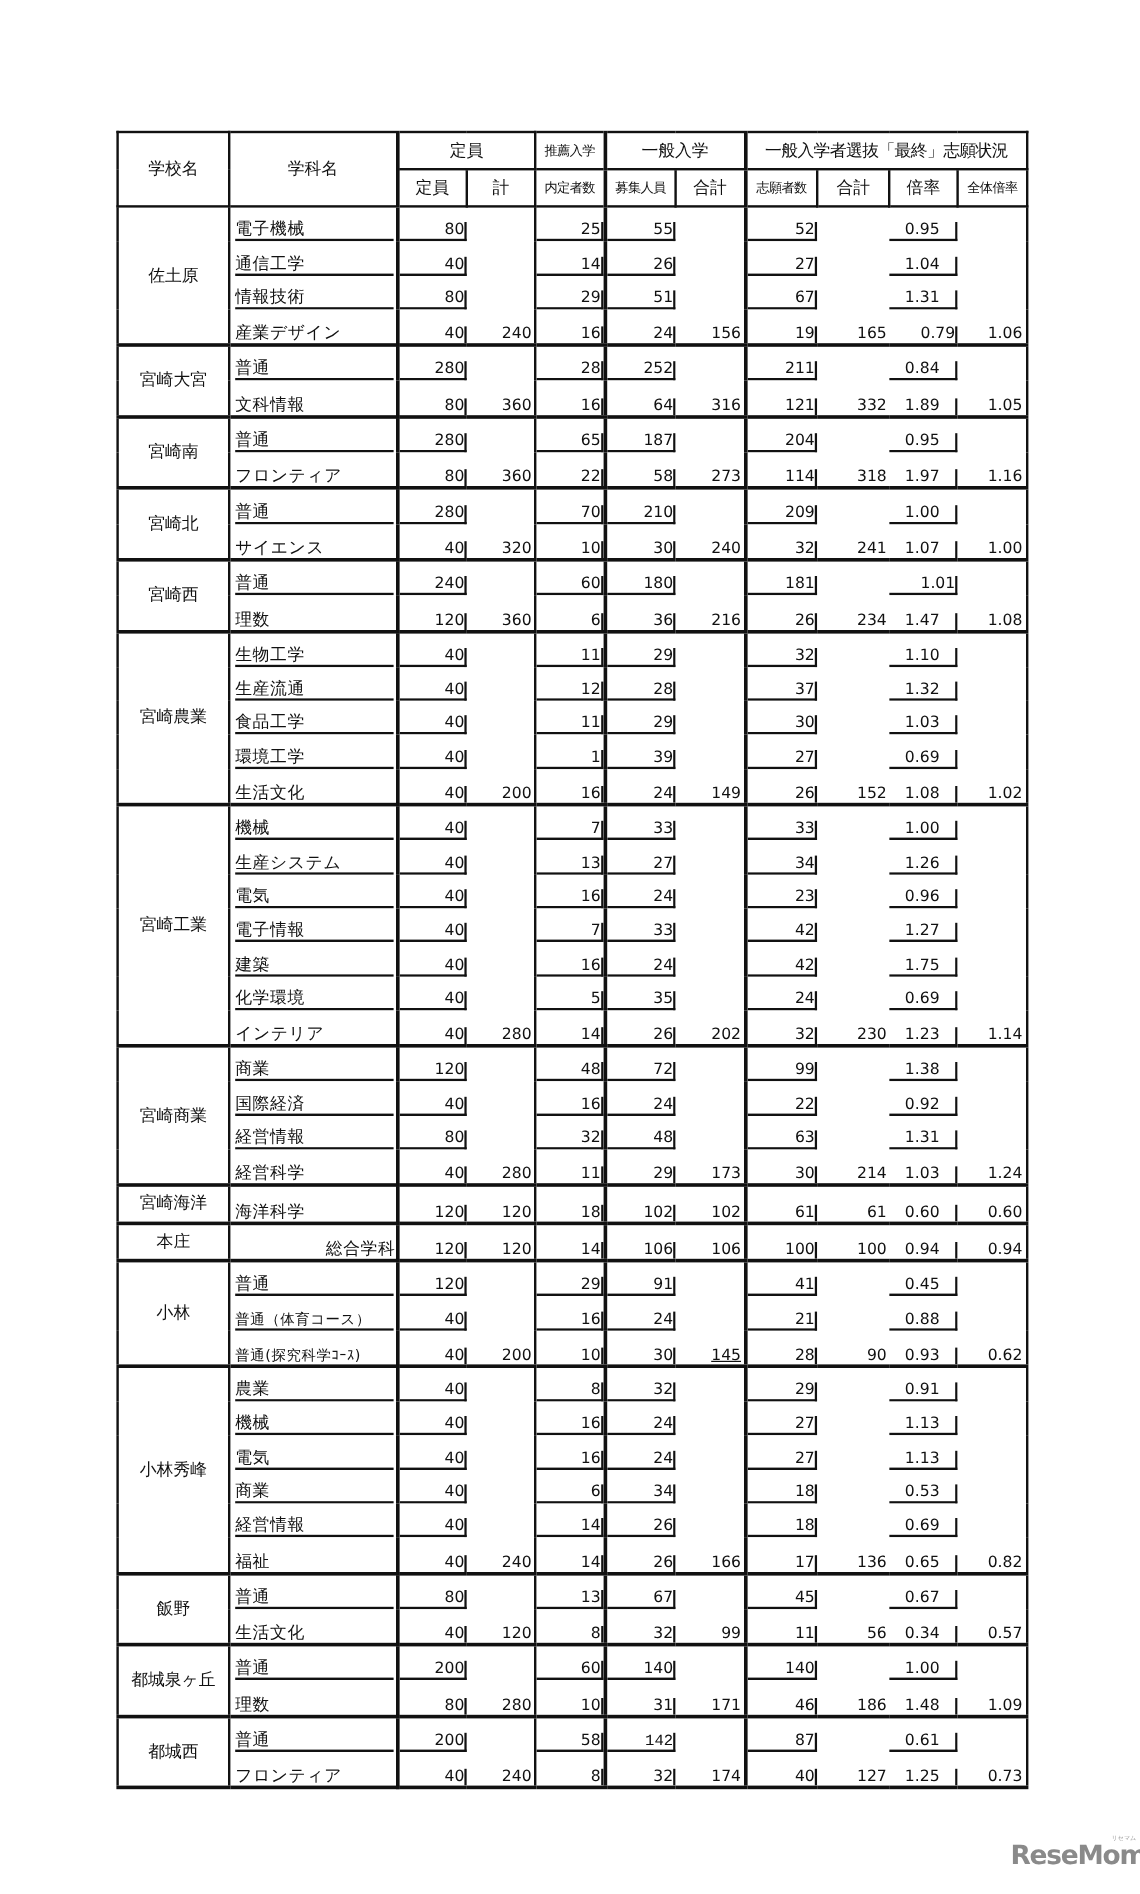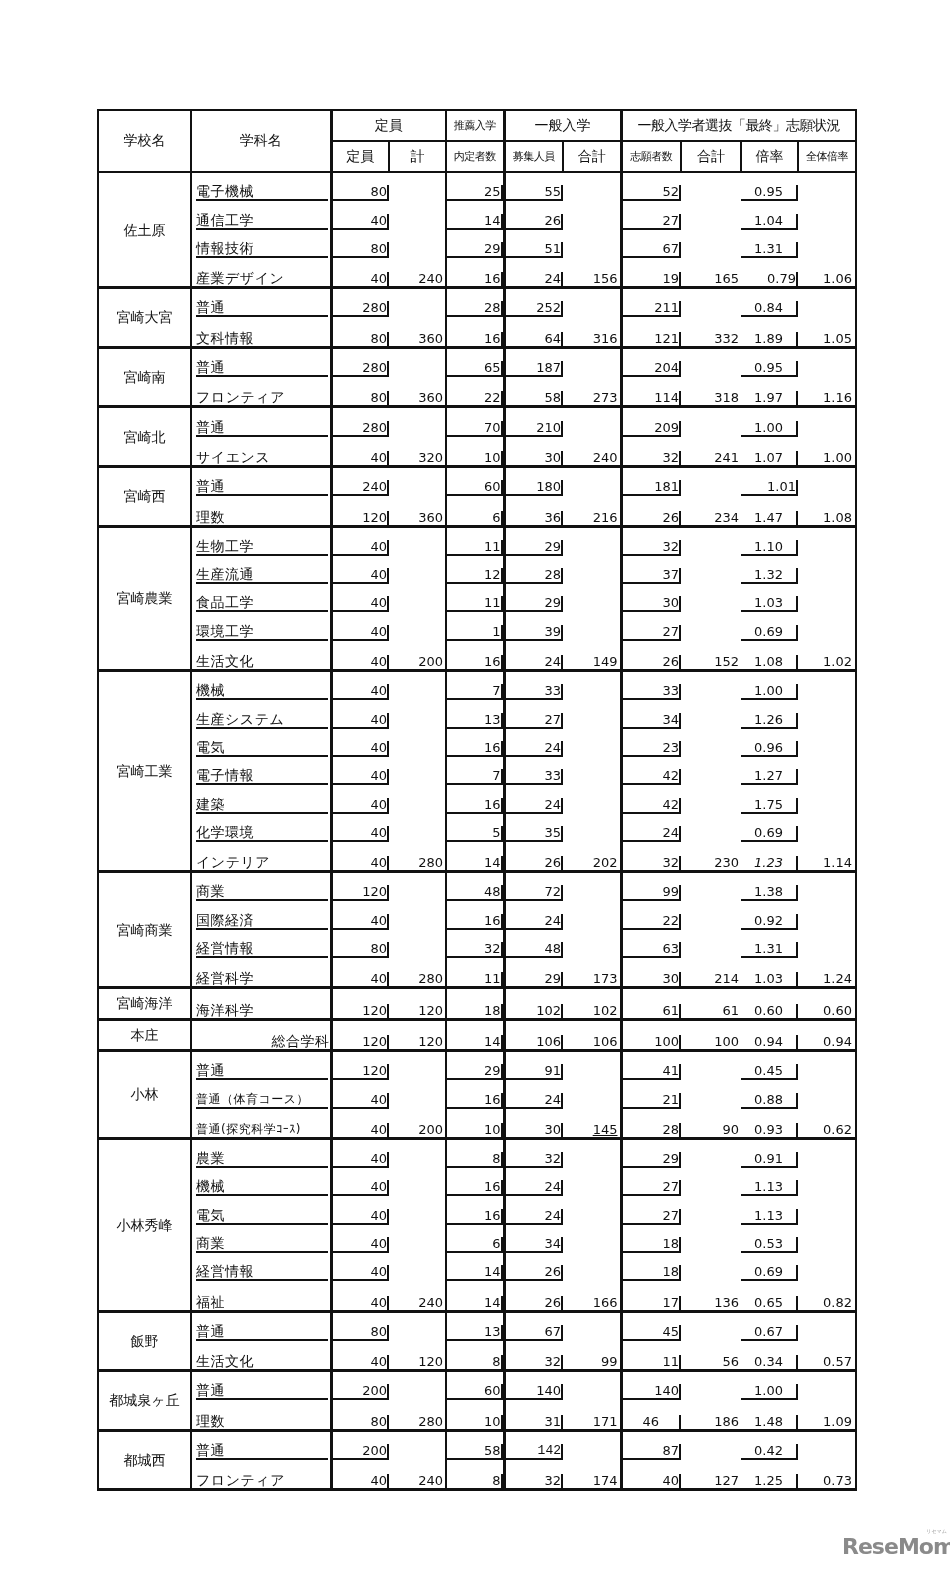--- a/index.html
+++ b/index.html
@@ -348,21 +348,21 @@
         </tr>
         <tr>
           <td class="dept" style="border-bottom: 3px solid rgb(17, 17, 17);"><span style="border-bottom: none;">インテリア</span></td>
           <td class="num" style="border-bottom: 3px solid rgb(17, 17, 17); padding-right: 0px;"><span class="box" style="border-bottom: none;">40</span></td>
           <td class="num" style="border-bottom: 3px solid rgb(17, 17, 17);">280</td>
           <td class="num" style="border-left: 2px solid rgb(17, 17, 17); border-bottom: 3px solid rgb(17, 17, 17); padding-right: 0px;"><span class="box" style="border-bottom: none;">14</span></td>
           <td class="num" style="border-left: 3px solid rgb(17, 17, 17); border-bottom: 3px solid rgb(17, 17, 17); padding-right: 0px;"><span class="box" style="border-bottom: none;">26</span></td>
           <td class="num" style="border-bottom: 3px solid rgb(17, 17, 17);">202</td>
           <td class="num" style="border-left: 3px solid rgb(17, 17, 17); border-bottom: 3px solid rgb(17, 17, 17); padding-right: 0px;"><span class="box" style="border-bottom: none;">32</span></td>
           <td class="num" style="border-bottom: 3px solid rgb(17, 17, 17);">230</td>
-          <td class="num" style="border-bottom: 3px solid rgb(17, 17, 17); padding-right: 0px; font-style: italic;"><span class="box" style="border-bottom: none; text-align: center;">1.23</span></td>
+          <td class="num" style="border-bottom: 3px solid rgb(17, 17, 17); padding-right: 0px;"><span class="box" style="border-bottom: none; text-align: center;">1.23</span></td>
           <td class="num" style="border-right: 2px solid rgb(17, 17, 17); border-bottom: 3px solid rgb(17, 17, 17); padding-right: 3px;">1.14</td>
         </tr>
         <tr>
           <td class="school" rowspan="4" style="border-bottom: 3px solid rgb(17, 17, 17);">宮崎商業</td>
           <td class="dept"><span>商業</span></td>
           <td class="num" style="padding-right: 0px;"><span class="box">120</span></td>
           <td class="num"></td>
           <td class="num" style="border-left: 2px solid rgb(17, 17, 17); padding-right: 0px;"><span class="box">48</span></td>
           <td class="num" style="border-left: 3px solid rgb(17, 17, 17); padding-right: 0px;"><span class="box">72</span></td>
           <td class="num"></td>
@@ -581,36 +581,36 @@
           <td class="num" style="padding-right: 0px;"><span class="box" style="text-align: center;">1.00</span></td>
           <td class="num" style="border-right: 2px solid rgb(17, 17, 17); padding-right: 3px;"></td>
         </tr>
         <tr>
           <td class="dept" style="border-bottom: 3px solid rgb(17, 17, 17);"><span style="border-bottom: none;">理数</span></td>
           <td class="num" style="border-bottom: 3px solid rgb(17, 17, 17); padding-right: 0px;"><span class="box" style="border-bottom: none;">80</span></td>
           <td class="num" style="border-bottom: 3px solid rgb(17, 17, 17);">280</td>
           <td class="num" style="border-left: 2px solid rgb(17, 17, 17); border-bottom: 3px solid rgb(17, 17, 17); padding-right: 0px;"><span class="box" style="border-bottom: none;">10</span></td>
           <td class="num" style="border-left: 3px solid rgb(17, 17, 17); border-bottom: 3px solid rgb(17, 17, 17); padding-right: 0px;"><span class="box" style="border-bottom: none;">31</span></td>
           <td class="num" style="border-bottom: 3px solid rgb(17, 17, 17);">171</td>
-          <td class="num" style="border-left: 3px solid rgb(17, 17, 17); border-bottom: 3px solid rgb(17, 17, 17); padding-right: 0px;"><span class="box" style="border-bottom: none; text-align: center;">46</span></td>
+          <td class="num" style="border-left: 3px solid rgb(17, 17, 17); border-bottom: 3px solid rgb(17, 17, 17); padding-right: 0px;"><span class="box" style="border-bottom: none;">46</span></td>
           <td class="num" style="border-bottom: 3px solid rgb(17, 17, 17);">186</td>
           <td class="num" style="border-bottom: 3px solid rgb(17, 17, 17); padding-right: 0px;"><span class="box" style="border-bottom: none; text-align: center;">1.48</span></td>
           <td class="num" style="border-right: 2px solid rgb(17, 17, 17); border-bottom: 3px solid rgb(17, 17, 17); padding-right: 3px;">1.09</td>
         </tr>
         <tr>
           <td class="school" rowspan="2" style="border-bottom: 3px solid rgb(17, 17, 17);">都城西</td>
           <td class="dept"><span>普通</span></td>
           <td class="num" style="padding-right: 0px;"><span class="box">200</span></td>
           <td class="num"></td>
           <td class="num" style="border-left: 2px solid rgb(17, 17, 17); padding-right: 0px;"><span class="box">58</span></td>
           <td class="num" style="border-left: 3px solid rgb(17, 17, 17); padding-right: 0px; font-family: Liberation Mono, monospace;"><span class="box">142</span></td>
           <td class="num"></td>
           <td class="num" style="border-left: 3px solid rgb(17, 17, 17); padding-right: 0px;"><span class="box">87</span></td>
           <td class="num"></td>
-          <td class="num" style="padding-right: 0px;"><span class="box" style="text-align: center;">0.42</span></td>
+          <td class="num" style="padding-right: 0px;"><span class="box" style="text-align: center;">0.61</span></td>
           <td class="num" style="border-right: 2px solid rgb(17, 17, 17); padding-right: 3px;"></td>
         </tr>
         <tr>
           <td class="dept" style="border-bottom: 3px solid rgb(17, 17, 17);"><span style="border-bottom: none;">フロンティア</span></td>
           <td class="num" style="border-bottom: 3px solid rgb(17, 17, 17); padding-right: 0px;"><span class="box" style="border-bottom: none;">40</span></td>
           <td class="num" style="border-bottom: 3px solid rgb(17, 17, 17);">240</td>
           <td class="num" style="border-left: 2px solid rgb(17, 17, 17); border-bottom: 3px solid rgb(17, 17, 17); padding-right: 0px;"><span class="box" style="border-bottom: none;">8</span></td>
           <td class="num" style="border-left: 3px solid rgb(17, 17, 17); border-bottom: 3px solid rgb(17, 17, 17); padding-right: 0px;"><span class="box" style="border-bottom: none;">32</span></td>
           <td class="num" style="border-bottom: 3px solid rgb(17, 17, 17);">174</td>
           <td class="num" style="border-left: 3px solid rgb(17, 17, 17); border-bottom: 3px solid rgb(17, 17, 17); padding-right: 0px;"><span class="box" style="border-bottom: none;">40</span></td>

